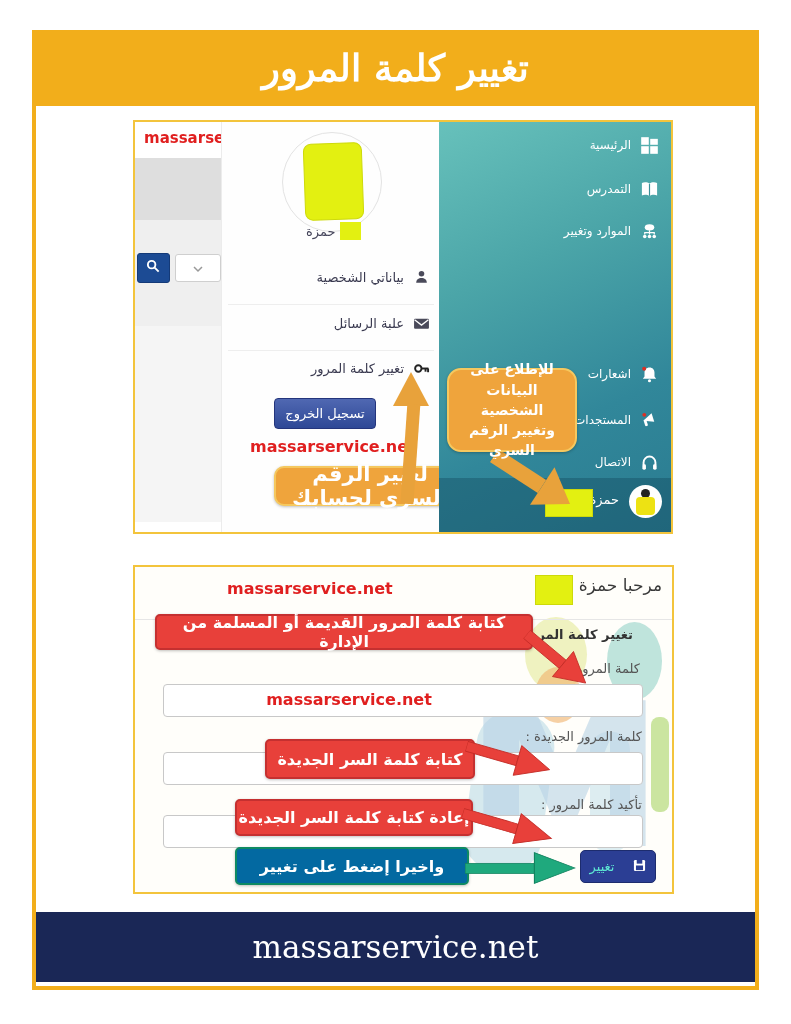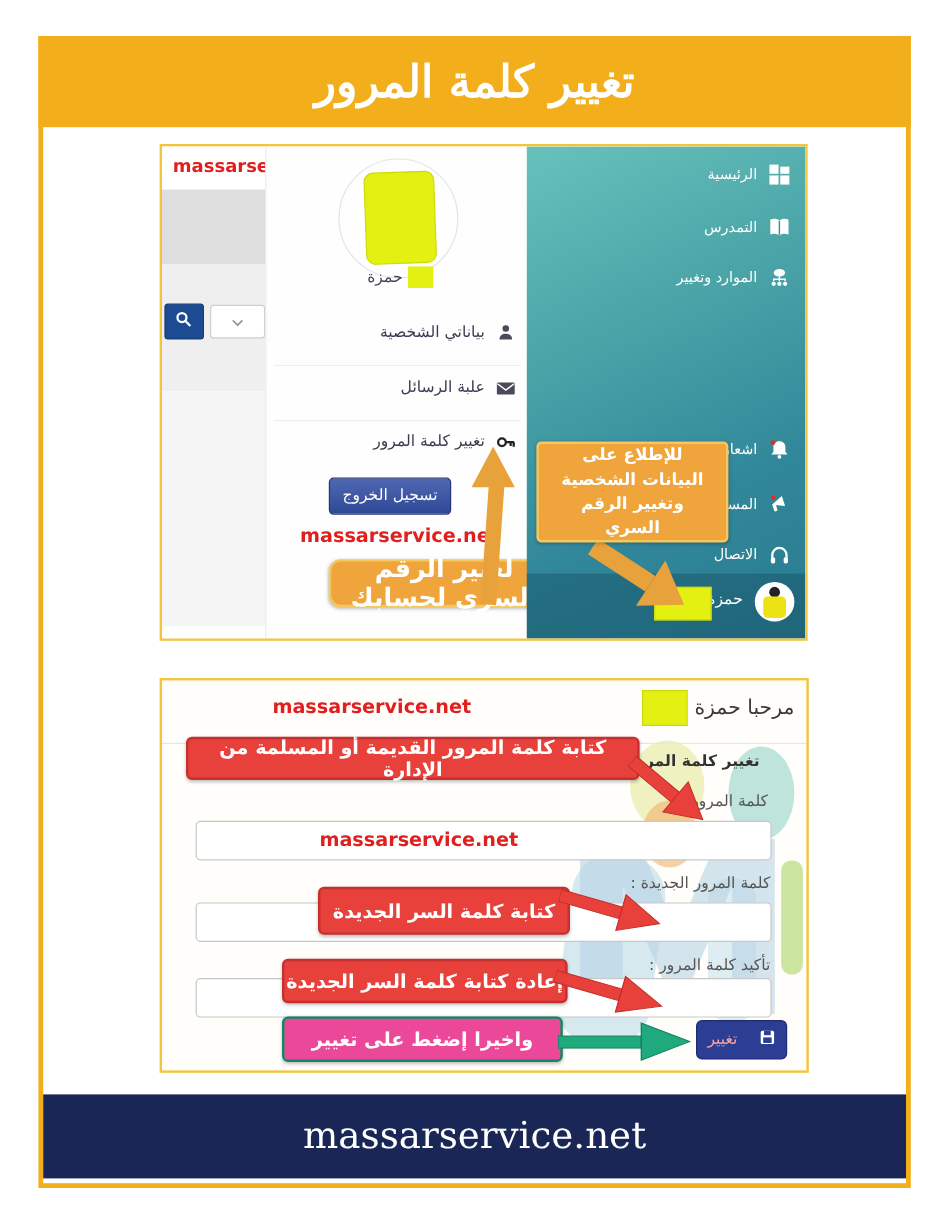--- a/index.html
+++ b/index.html
@@ -44,21 +44,21 @@
   .s1-div{left:6px;width:206px;height:1px;background:#EEE;}
   .d1{top:182px;} .d2{top:228px;}
   .s1-logout{left:52px;top:276px;width:100px;height:29px;border-radius:4px;color:#fff;font-size:13px;
     background:linear-gradient(#5068b2,#2e4896);border:1px solid #24357c;
     display:flex;align-items:center;justify-content:center;direction:rtl;}
   .s1-site2{left:28px;top:315px;width:164px;text-align:center;font-size:16px;color:#E01F1F;font-weight:bold;}
   .callout{color:#fff;font-weight:bold;text-align:center;direction:rtl;
     display:flex;align-items:center;justify-content:center;box-shadow:0 1px 3px rgba(0,0,0,.25);}
   .co-orange{background:#EFA43C;border:2px solid #F5C85F;border-radius:10px;}
   .s1-co1{left:16px;top:344px;width:188px;height:36px;font-size:21px;margin-left:36px;}
-  .s1-co2{left:312px;top:246px;width:160px;height:84px;font-size:14px;line-height:1.45;z-index:6;border-radius:4px;padding:2px 18px;box-sizing:border-box;}
+  .s1-co2{left:312px;top:246px;width:130px;height:84px;font-size:14px;line-height:1.45;z-index:6;border-radius:14px;padding:2px 18px;box-sizing:border-box;}
   
   .s1-sidebar{left:304px;top:0;width:232px;height:410px;
     background:linear-gradient(155deg,#67C1BB 0%,#4BA5A8 35%,#31879A 70%,#2A7B90 100%);}
   .sb-item{position:absolute;right:0;width:232px;height:22px;}
   .sb-item .lbl{position:absolute;right:40px;top:2px;font-size:12px;color:#fff;direction:rtl;}
   .sb-item .ic{position:absolute;right:12px;top:0;width:19px;height:19px;}
   .sb1{top:14px;} .sb2{top:58px;} .sb3{top:100px;} .sb4{top:243px;} .sb5{top:289px;} .sb6{top:331px;}
   .s1-band{left:0;top:356px;width:232px;height:54px;background:rgba(13,60,80,.32);}
   .s1-avatar{right:9px;top:363px;width:33px;height:33px;border-radius:50%;background:#fff;overflow:hidden;}
   .s1-avatar .body{position:absolute;left:7px;top:12px;width:19px;height:18px;background:#EDE213;border-radius:4px;}
@@ -70,39 +70,39 @@
   .ar-yellow svg *{fill:#E8A23B;}
   .ar-red svg *{fill:#E8403A;stroke:#C22B26;stroke-width:1;}
   .ar-green svg *{fill:#1FA97D;stroke:#12825F;stroke-width:1;}
   .s1-arA{left:256px;top:250px;width:40px;height:135px;z-index:5;}
   .s1-arB{left:352px;top:332px;width:92px;height:52px;transform:rotate(33deg);z-index:5;}
   .s2-ar1{left:383px;top:74px;width:78px;height:36px;transform:rotate(40deg);z-index:5;}
   .s2-ar2{left:330px;top:174px;width:88px;height:34px;transform:rotate(16deg);z-index:5;}
   .s2-ar3{left:326px;top:242px;width:94px;height:34px;transform:rotate(16deg);z-index:5;}
   .s2-ar4{left:330px;top:284px;width:112px;height:34px;z-index:5;}
   
-  .s2-welcome{top:8px;right:10px;display:flex;align-items:center;gap:6px;direction:rtl;}
+  .s2-welcome{top:8px;right:10px;display:flex;gap:6px;direction:rtl;}
   .s2-welcome .txt{font-size:17px;color:#3A3A3A;}
   .s2-hl{width:36px;height:28px;background:#E3F011;border:1px solid #cdd90a;}
   .s2-site{left:92px;top:12px;width:146px;text-align:center;font-size:16px;color:#E01F1F;font-weight:bold;}
   .s2-divider{left:0;top:52px;width:537px;height:1px;background:#E6E6E6;}
   .s2-title{top:60px;right:39px;font-size:13px;font-weight:bold;color:#333;direction:rtl;}
   .co-red{background:#E8403A;border:2px solid #C53030;border-radius:5px;}
   .s2-co1{left:20px;top:47px;width:374px;height:32px;font-size:16px;z-index:4;}
   .s2-co2{left:130px;top:172px;width:206px;height:36px;font-size:16px;z-index:4;}
   .s2-co3{left:100px;top:232px;width:234px;height:33px;font-size:16px;z-index:4;}
-  .co-green{background:#ec4899;border:2px solid #0E8A63;border-radius:5px;}
+  .co-green{background:#0369a1;border:2px solid #0E8A63;border-radius:5px;}
   .s2-co4{left:100px;top:280px;width:230px;height:34px;font-size:16px;z-index:4;}
   .s2-label{position:absolute;font-size:13px;color:#555;direction:rtl;}
   .lb1{top:94px;right:32px;} .lb2{top:162px;right:30px;} .lb3{top:230px;right:30px;}
   .s2-input{position:absolute;left:28px;width:478px;height:31px;background:#fff;border:1px solid #C8C8C8;border-radius:4px;}
   .in1{top:117px;} .in2{top:185px;} .in3{top:248px;}
   .in1 .inner{position:absolute;left:80px;top:5px;width:210px;text-align:center;font-size:16px;font-weight:bold;color:#E01F1F;}
   .s2-submit{left:445px;top:283px;width:74px;height:31px;background:#2B3E94;border:1px solid #1d2c6e;
-    border-radius:5px;color:#fca5a5;font-size:13px;display:flex;align-items:center;justify-content:center;
+    border-radius:5px;color:#5eead4;font-size:13px;display:flex;align-items:center;justify-content:center;
     gap:19px;direction:rtl;z-index:6;}
 </style>
 </head>
 <body>
 
 <div class="abs frame"></div>
 <div class="abs header-banner">
   <div class="header-title">تغيير كلمة المرور</div>
 </div>
 <div class="abs footer-banner">

